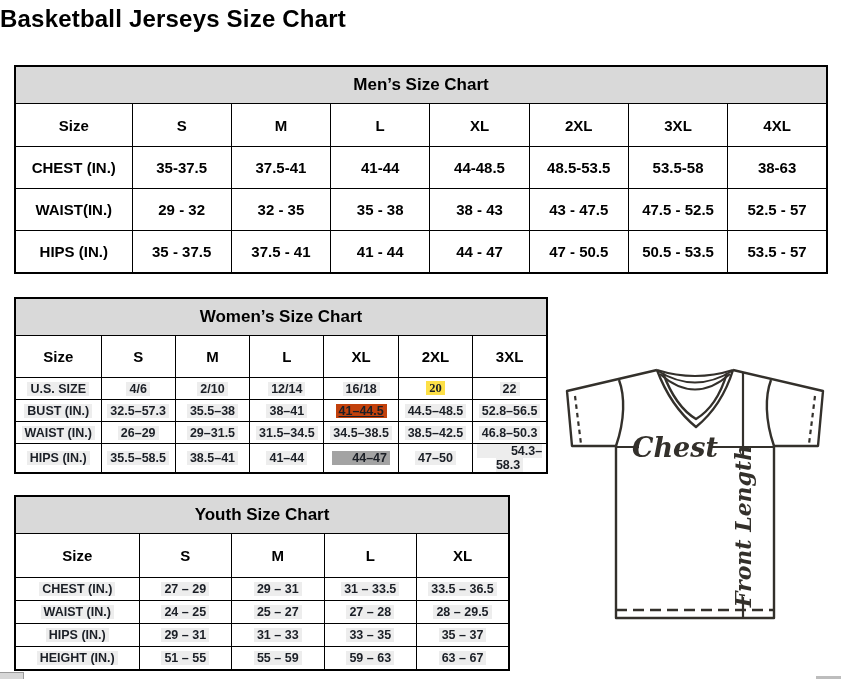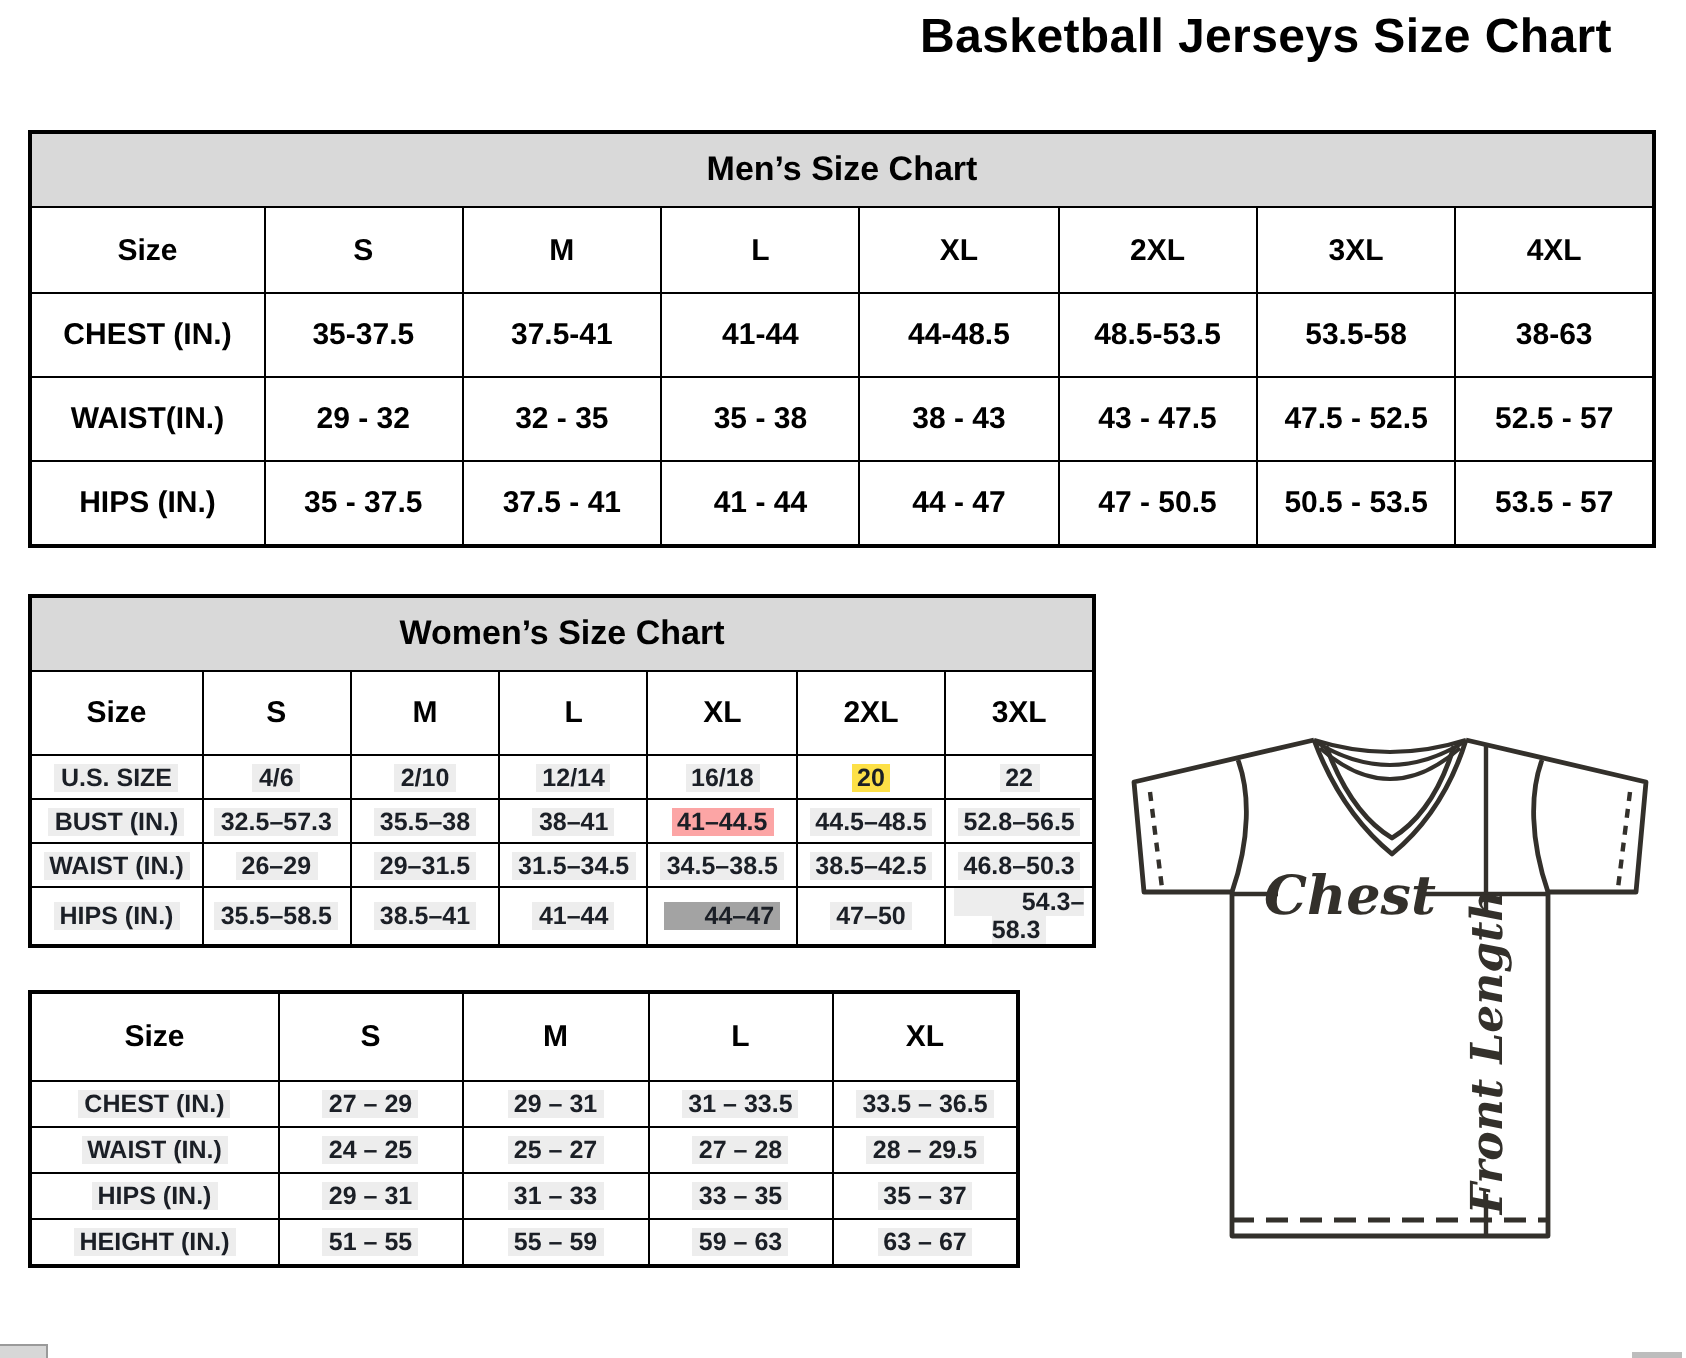--- a/index.html
+++ b/index.html
@@ -4,21 +4,21 @@
 <style>
   html,body{margin:0;padding:0;}
   body{
     width:843px;height:679px;position:relative;overflow:hidden;
     background:#ffffff;
     font-family:"Liberation Sans","DejaVu Sans",sans-serif;
     -webkit-font-smoothing:antialiased;
   }
   .page-title{
     position:absolute;left:0;top:5px;width:806px;
-    text-align:right;font-size:24px;font-weight:bold;color:#000;
+    text-align:left;font-size:24px;font-weight:bold;color:#000;
     letter-spacing:0.2px;
   }
   table{
     position:absolute;border-collapse:collapse;table-layout:fixed;
     border:2px solid #000;color:#000;
   }
   th,td{border:1px solid #000;text-align:center;vertical-align:middle;padding:0;}
   .band{
     background:#d9d9d9;font-size:17px;font-weight:bold;height:36px;
   }
@@ -122,29 +122,29 @@
     <th>XL</th>
     <th>2XL</th>
     <th>3XL</th>
   </tr>
   <tr>
     <td><span class="hl" style="background: rgb(237, 237, 237);">U.S. SIZE</span></td>
     <td><span class="hl" style="background: rgb(237, 237, 237);">4/6</span></td>
     <td><span class="hl" style="background: rgb(237, 237, 237);">2/10</span></td>
     <td><span class="hl" style="background: rgb(237, 237, 237);">12/14</span></td>
     <td><span class="hl" style="background: rgb(237, 237, 237);">16/18</span></td>
-    <td><span class="hl" style="background: #fde047;">20</span></td>
+    <td><span class="hl" style="background: #fde047; font-family: Liberation Serif, serif;">20</span></td>
     <td><span class="hl" style="background: rgb(237, 237, 237); text-align: right;">22</span></td>
   </tr>
   <tr>
     <td><span class="hl" style="background: rgb(237, 237, 237);">BUST (IN.)</span></td>
     <td><span class="hl" style="background: rgb(237, 237, 237);">32.5–57.3</span></td>
     <td><span class="hl" style="background: rgb(237, 237, 237);">35.5–38</span></td>
     <td><span class="hl" style="background: rgb(237, 237, 237);">38–41</span></td>
-    <td><span class="hl" style="background: #fca5a5;">41–44.5</span></td>
+    <td><span class="hl" style="background: #c2410c; text-decoration: underline;">41–44.5</span></td>
     <td><span class="hl" style="background: rgb(237, 237, 237);">44.5–48.5</span></td>
     <td><span class="hl" style="background: rgb(237, 237, 237);">52.8–56.5</span></td>
   </tr>
   <tr>
     <td><span class="hl" style="background: rgb(237, 237, 237);">WAIST (IN.)</span></td>
     <td><span class="hl" style="background: rgb(237, 237, 237);">26–29</span></td>
     <td><span class="hl" style="background: rgb(237, 237, 237);">29–31.5</span></td>
     <td><span class="hl" style="background: rgb(237, 237, 237);">31.5–34.5</span></td>
     <td><span class="hl" style="background: rgb(237, 237, 237);">34.5–38.5</span></td>
     <td><span class="hl" style="background: rgb(237, 237, 237);">38.5–42.5</span></td>
@@ -160,20 +160,23 @@
     <td><span class="hl" style="background: rgb(237, 237, 237); padding-left: 34px;">54.3–58.3</span></td>
   </tr>
   </tbody>
 </table>
 
 <table class="youth">
   <colgroup>
       <col style="width:124px">
     </colgroup>
   <tbody>
+  <tr>
+    <th class="band" colspan="5" style="background: rgb(217, 217, 217);">Youth Size Chart</th>
+  </tr>
   <tr class="size-row">
     <th>Size</th>
     <th>S</th>
     <th>M</th>
     <th>L</th>
     <th>XL</th>
   </tr>
   <tr>
     <td><span class="hl" style="background: rgb(237, 237, 237);">CHEST (IN.)</span></td>
     <td><span class="hl" style="background: rgb(237, 237, 237);">27 – 29</span></td>

